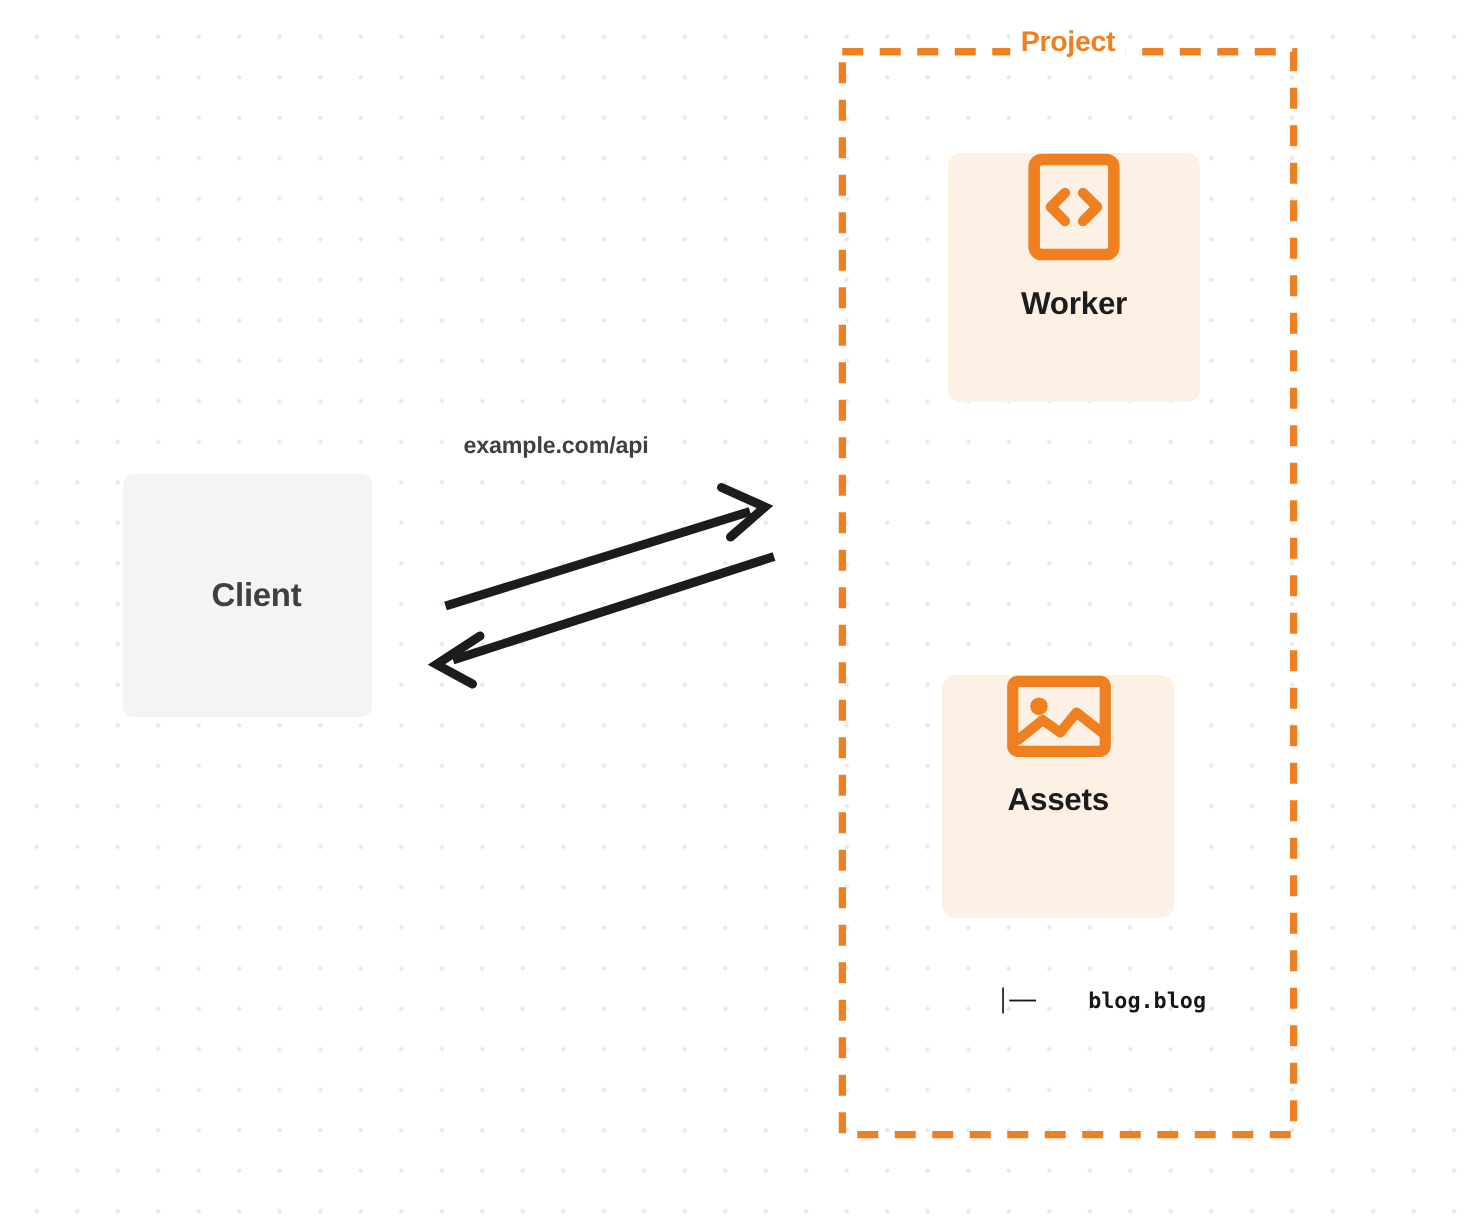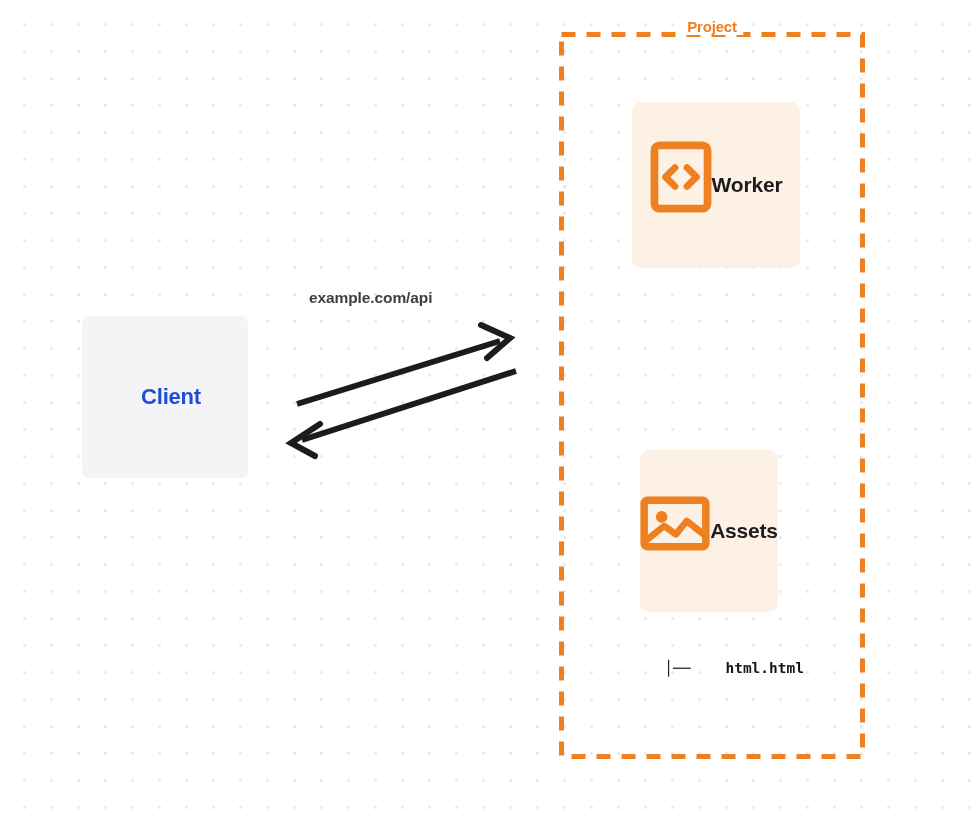--- a/index.html
+++ b/index.html
@@ -35,21 +35,21 @@
     height: 162px;
     background: #f4f4f6;
     border-radius: 7px;
     display: flex;
     align-items: center;
     justify-content: center;
   }
   #client-node .node-label {
     font-size: 22px;
     font-weight: bold;
-    color: #1d4ed8;
+    color: #404040;
     letter-spacing: -0.2px;
     margin-left: 12px;
   }
 
   
   #project-group {
     position: absolute;
     left: 559px;
     top: 32px;
     width: 306px;
@@ -62,49 +62,48 @@
     height: 100%;
     pointer-events: none;
   }
   #project-title {
     position: absolute;
     left: 50%;
     top: -14px;
     transform: translateX(-50%);
     background: #ffffff;
     padding: 0 7px;
-    font-size: 15px;
+    font-size: 19px;
     font-weight: bold;
     color: #ef8022;
     letter-spacing: -0.2px;
     white-space: nowrap;
   }
 
   
   .service-box {
     position: absolute;
     background: #fdf1e5;
     border-radius: 9px;
     display: flex;
-    flex-direction: row;
+    flex-direction: column;
     align-items: center;
-    justify-content: center;
+    justify-content: flex-start;
   }
   #worker-node {
     left: 73px;
     top: 70px;
     width: 168px;
     height: 166px;
   }
   #assets-node {
     left: 69px;
     top: 418px;
-    width: 138px;
+    width: 155px;
     height: 162px;
-    margin-left: 12px;
   }
   .service-box .node-icon {
     display: block;
     margin-bottom: 12px;
   }
   .service-box .node-label {
     font-size: 21px;
     font-weight: bold;
     color: #1c1c1c;
     letter-spacing: -0.2px;
@@ -194,17 +193,17 @@
           <rect x="5" y="5" width="74" height="56" rx="4" ry="4" fill="none" stroke="#ef8022" stroke-width="9"></rect>
           <circle cx="26" cy="25" r="7" fill="#ef8022"></circle>
           <path d="M 9 52 L 29 36 L 43 46 L 56 30 L 79 48" fill="none" stroke="#ef8022" stroke-width="8" stroke-linecap="round" stroke-linejoin="round"></path>
         </svg>
       </span>
       <span class="node-label">Assets</span>
     </div>
   </div>
 
   <div id="file-tree">
-    <span class="tree-row">  │──    html.html</span>
+    <span class="tree-row">  │──    blog.blog</span>
     
   </div>
 
 </div>
 
 </body></html>

